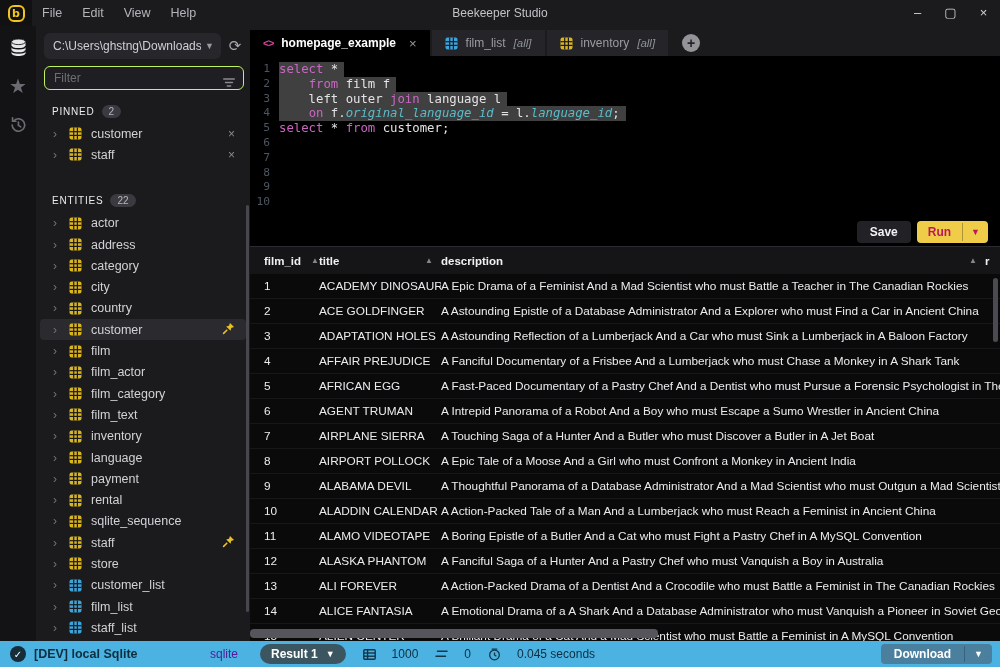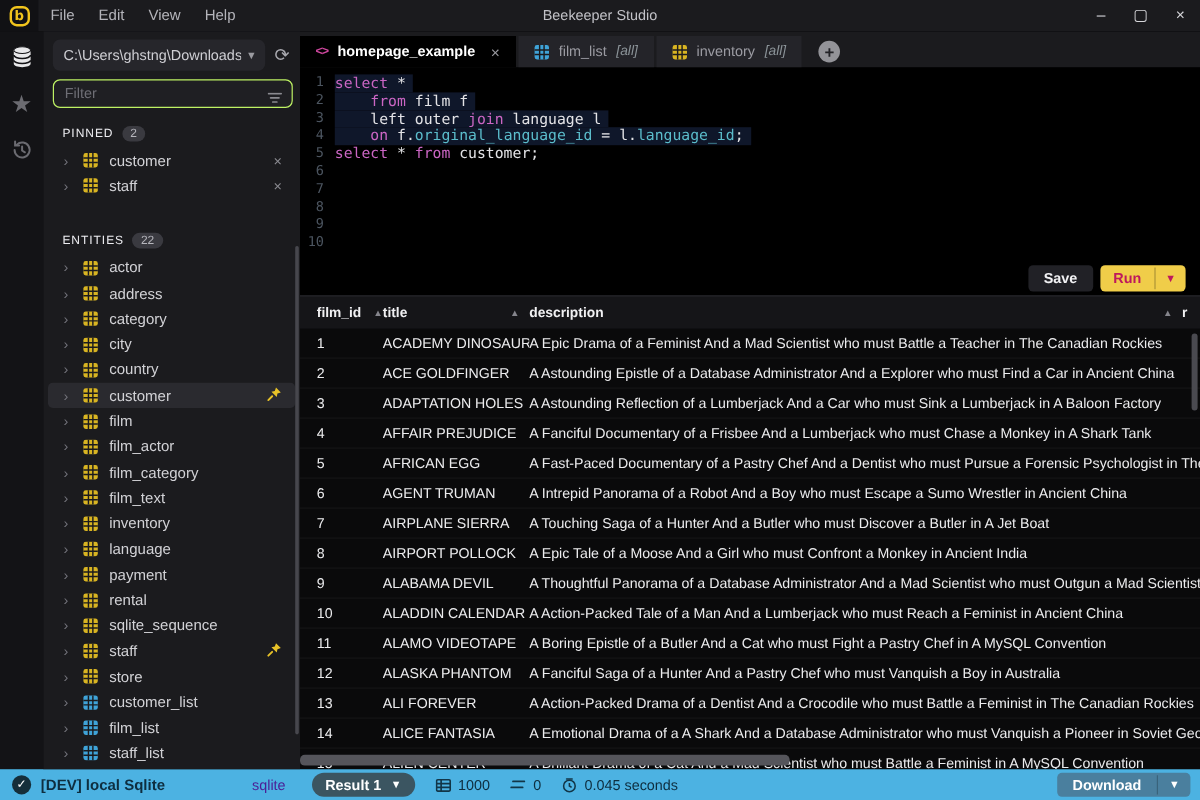--- a/index.html
+++ b/index.html
@@ -58,22 +58,22 @@
   .tab.active { background:#000; color:#fff; font-weight:700; }
   .qicon { color:#d0479f; font-weight:700; font-size:10.5px; letter-spacing:-1px; }
   .tab em { font-style:italic; color:#8b9398; font-size:11.5px; font-weight:400; }
   .tab-close { color:#9a9aa0; margin-left:5px; font-size:13px; font-weight:400; }
   .plus-btn { width:18px; height:18px; border-radius:50%; background:#939398; color:#232327; font-size:14px; font-weight:700;
               display:flex; align-items:center; justify-content:center; margin:0 0 4px 12px; }
 
   .editor { height:162px; padding-top:6px; font-family:"DejaVu Sans Mono", monospace; cursor:text; flex:0 0 auto; }
   .code-line { display:flex; height:14.8px; line-height:14.8px; font-size:12.3px; white-space:pre; }
   .ln { width:20px; text-align:right; color:#4c5560; margin-right:9px; font-size:11.3px; flex:0 0 auto; }
-  .sel { background:#0f172a; padding-right:6px; }
-  .tok-kw { color:#cb66c4; } .tok-pl { color:#e3e3e6; } .tok-ty { color:#5bbccb; }
+  .sel { background:#404040; padding-right:6px; }
+  .tok-kw { color:#cb66c4; } .tok-pl { color:#e3e3e6; } .tok-ty { color:#5bbccb;font-style:italic; }
 
   .toolbar { height:28px; display:flex; justify-content:flex-end; align-items:center; gap:6px; padding-right:12px; flex:0 0 auto; }
   .save-btn { background:#212126; color:#f2f2f4; font-weight:700; font-size:12px; padding:4px 13px; border-radius:4px; cursor:pointer; }
   .run-btn { background:#f0cd49; color:#be185d; font-weight:700; font-size:12px; border-radius:4px; display:flex; align-items:center; cursor:pointer; }
   .run-label { padding:4px 11px; }
   .run-caret { padding:4px 8px; border-left:1px solid rgba(0,0,0,.28); font-size:9px; }
 
   .results { flex:1; display:flex; flex-direction:column; position:relative; overflow:hidden; }
   .thead { height:28px; background:#151518; border-top:1px solid #2c2c30; display:flex; align-items:center;
            color:#f0f0f2; font-size:11.5px; font-weight:700; flex:0 0 auto; }
@@ -91,21 +91,21 @@
   
   .statusbar { height:26px; background:#4cb2e2; display:flex; align-items:center; color:#0e2e3f; font-size:12px; flex:0 0 auto; }
   .sb-left { width:250px; display:flex; align-items:center; padding:0 12px 0 10px; flex:0 0 auto; }
   .check { width:16px; height:16px; border-radius:50%; background:#152e3a; color:#fff; font-size:10px;
            display:flex; align-items:center; justify-content:center; margin-right:8px; flex:0 0 auto; }
   .conn-name { font-weight:700; font-size:12.5px; white-space:nowrap; }
   .dialect { margin-left:auto; color:#4c1d95; font-size:12px; }
   .result-pill { margin-left:10px; background:#3b5561; color:#fff; font-weight:700; font-size:12px; padding:3px 11px;
                  border-radius:12px; display:flex; gap:8px; align-items:center; cursor:pointer; }
   .pill-caret { font-size:9px; }
-  .sb-stat { display:flex; align-items:center; gap:6px; margin-left:17px; white-space:nowrap; }
+  .sb-stat { display:flex; align-items:center; gap:16px; margin-left:17px; white-space:nowrap; }
   .download-btn { margin-left:auto; margin-right:8px; background:#4a7f9e; color:#fff; font-weight:700; font-size:12px;
                   border-radius:4px; display:flex; align-items:center; cursor:pointer; }
   .dl-label { padding:3px 13px; }
   .dl-caret { padding:3px 9px; border-left:1px solid rgba(0,0,0,.22); font-size:9px; }
 </style>
 </head>
 <body>
 
 <div class="app">
 

